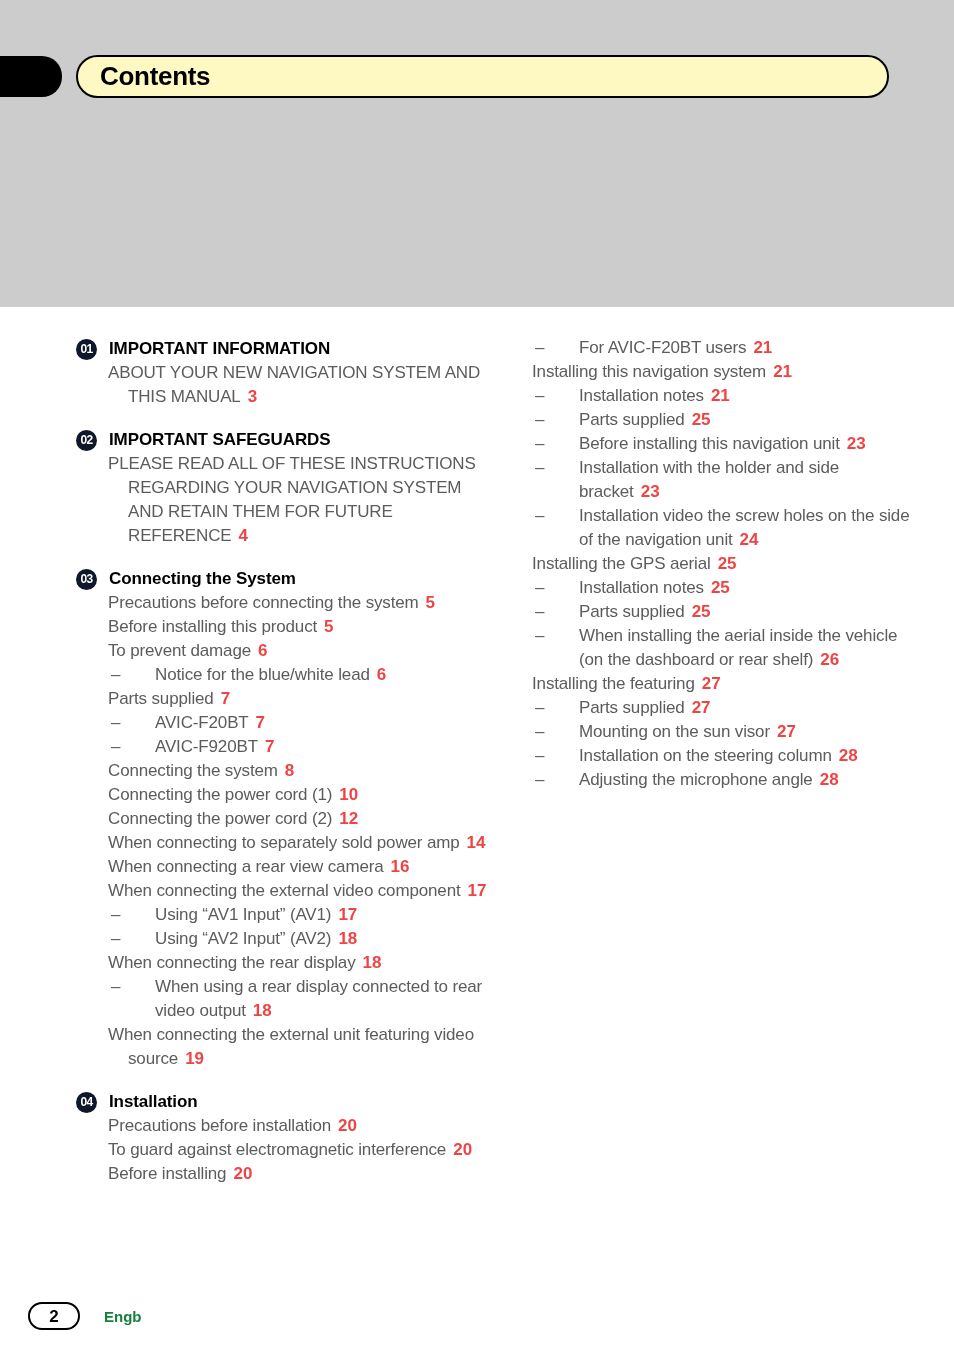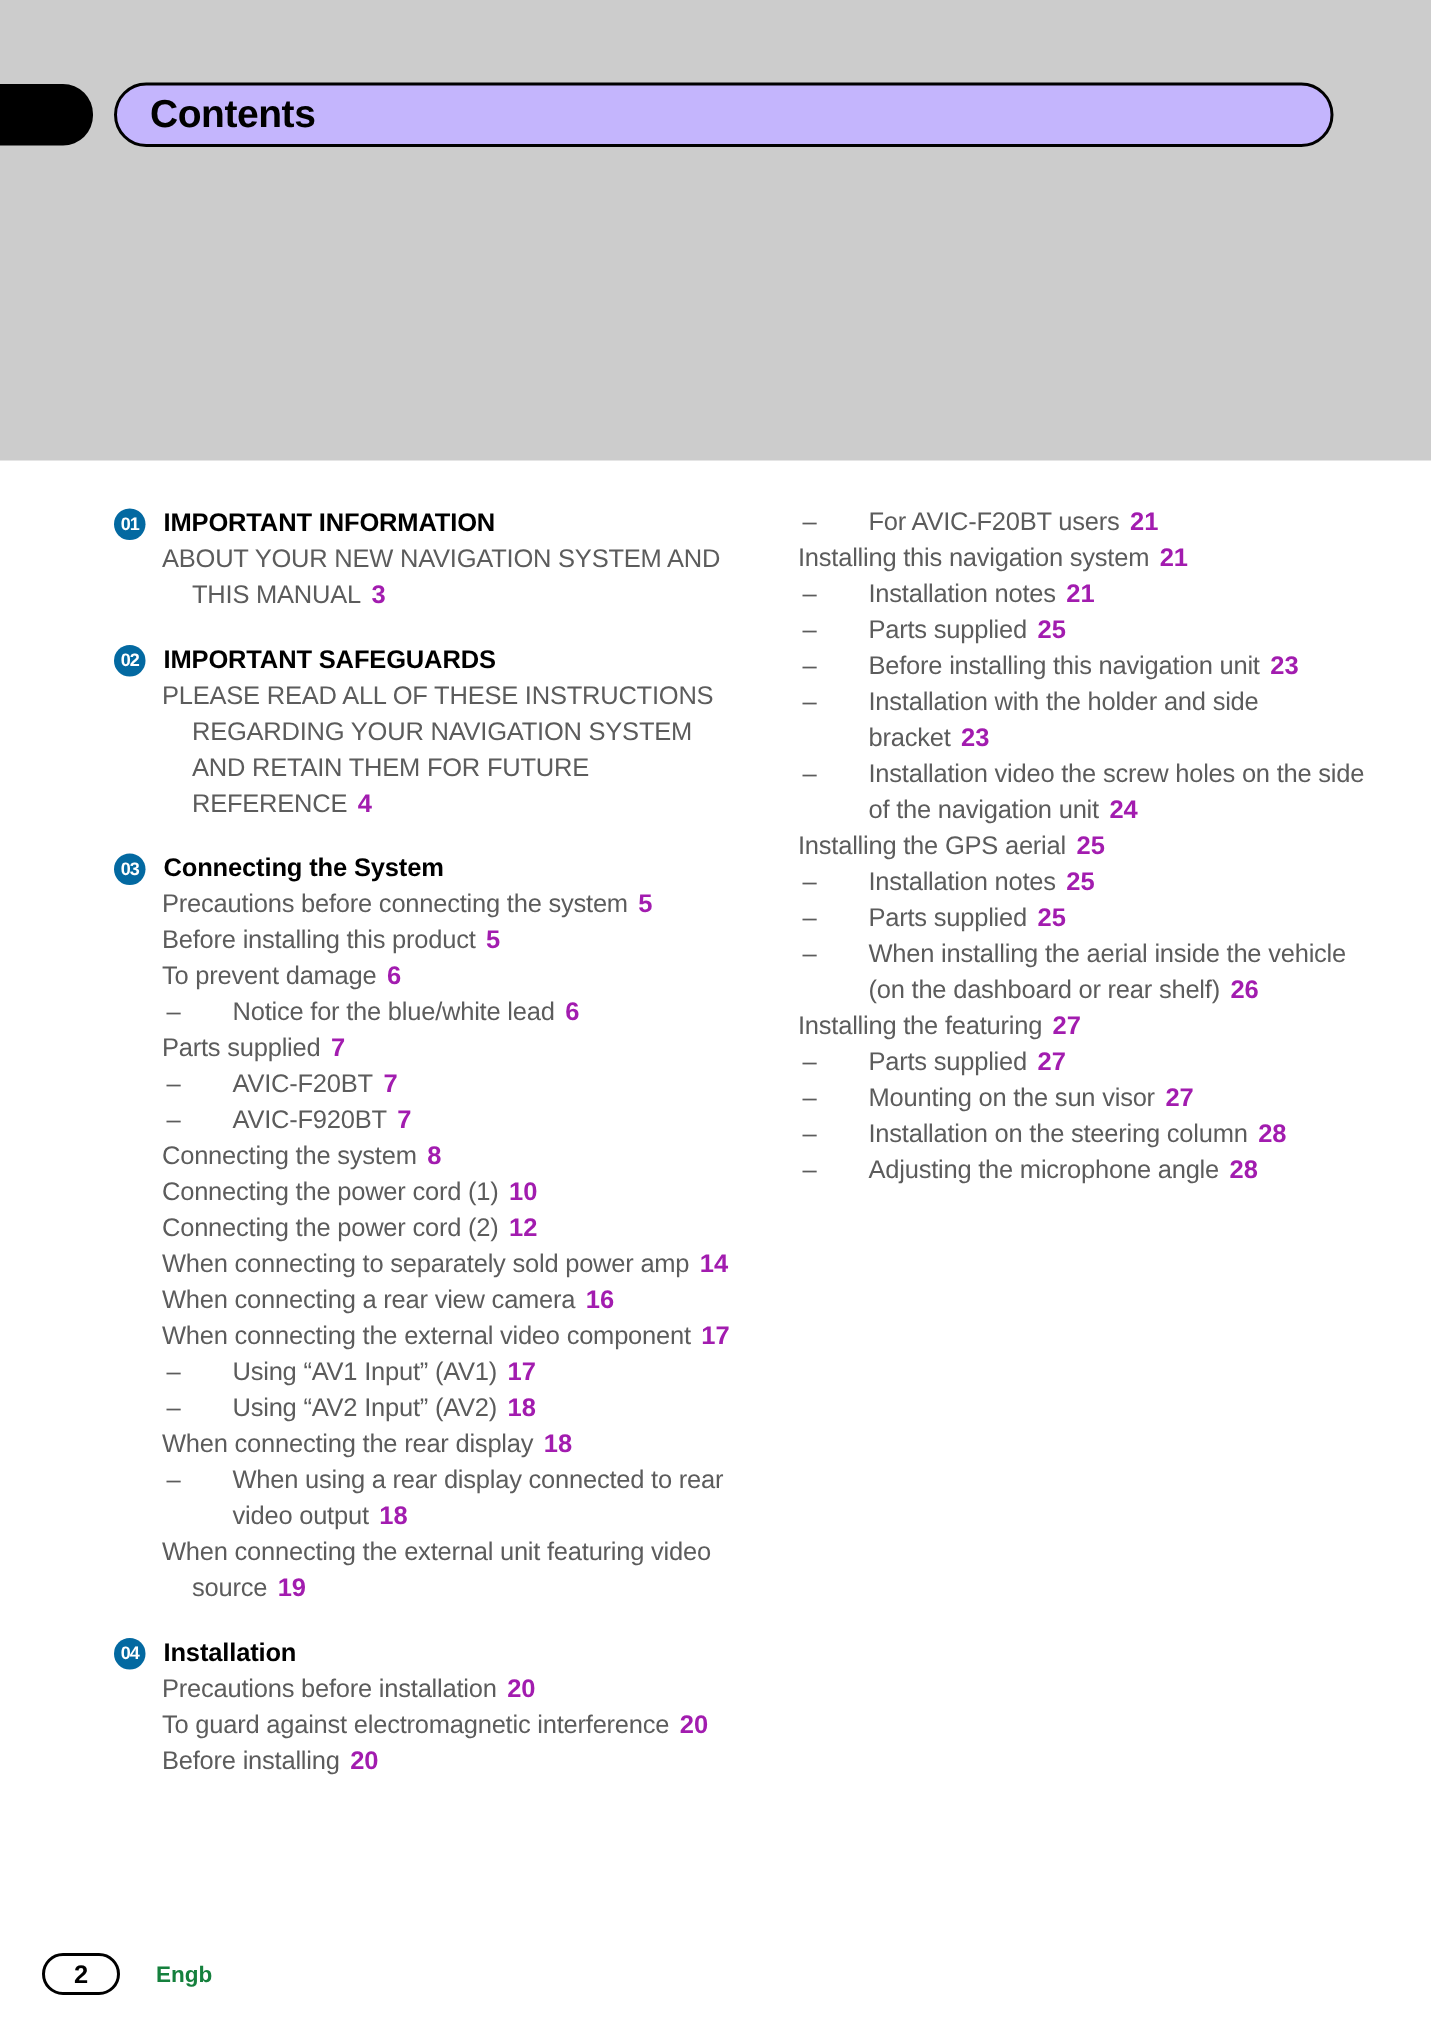--- a/index.html
+++ b/index.html
@@ -29,21 +29,21 @@
     width: 82px;
     height: 41px;
     background: #000000;
     border-radius: 20px;
   }
   #title-bar {
     position: absolute;
     left: 76px; top: 55px;
     width: 813px;
     height: 43px;
-    background: #c4b5fd;
+    background: #fef9c3;
     border: 2px solid #000000;
     border-radius: 22px;
     box-sizing: border-box;
   }
   #page-title {
     position: absolute;
     left: 22px;
     top: 50%;
     transform: translateY(-52%);
     font-size: 26px;
@@ -71,21 +71,21 @@
     display: block;
     height: 25px;
     line-height: 25px;
     white-space: nowrap;
   }
   .chapter-badge {
     position: absolute;
     left: 0; top: 3px;
     width: 21px; height: 21px;
     border-radius: 50%;
-    background: #0369a1;
+    background: #0f172a;
     color: #ffffff;
     font-size: 12px;
     font-weight: bold;
     line-height: 21px;
     text-align: center;
     letter-spacing: -0.6px;
   }
   .chapter-title {
     display: inline-block;
     margin-left: 33px;
@@ -114,21 +114,21 @@
     padding-left: 79px;
     text-indent: -22px;
   }
   .entry .dash {
     display: inline-block;
     width: 22px;
     color: #5c5c5c;
   }
   .entry .pg {
     font-weight: bold;
-    color: #a21caf;
+    color: #ef4444;
     margin-left: 7px;
     letter-spacing: 0;
   }
 
   
   #footer {
     position: absolute;
     left: 28px;
     bottom: 22px;
     display: flex;

